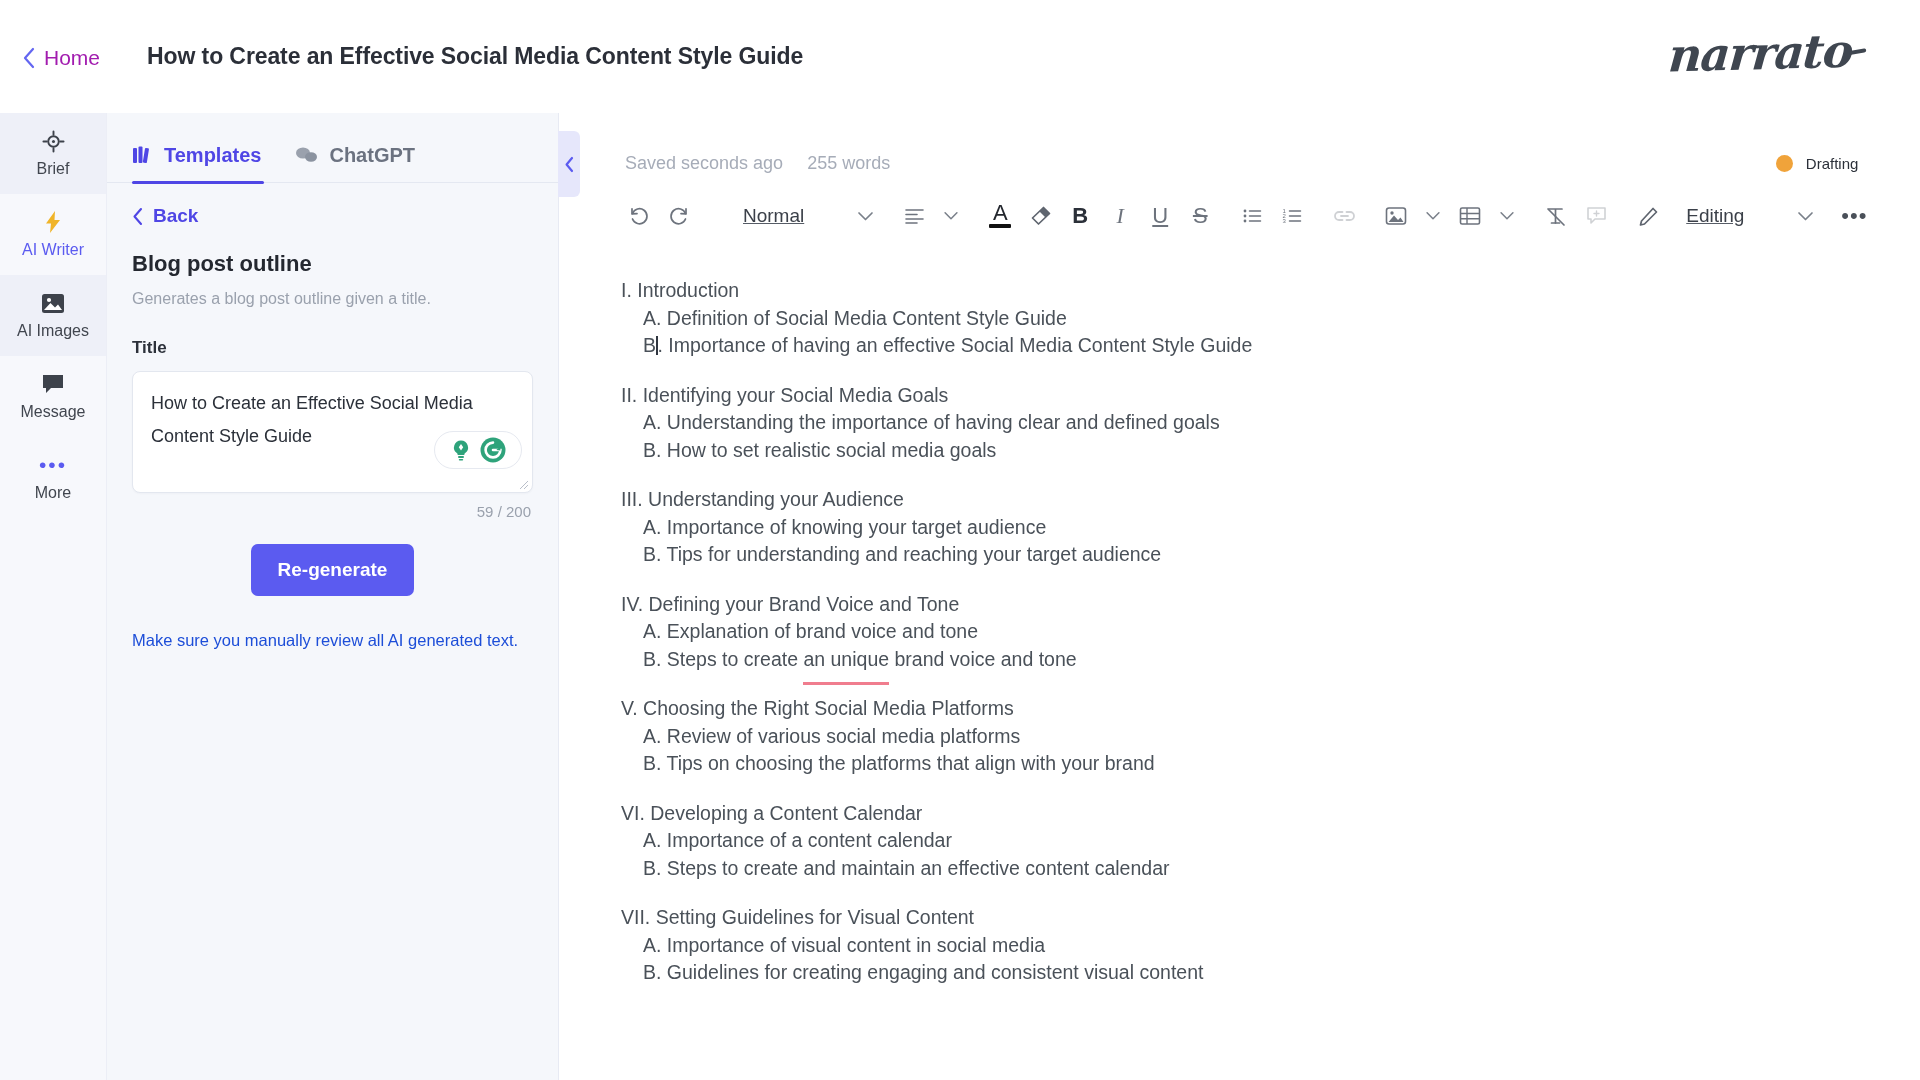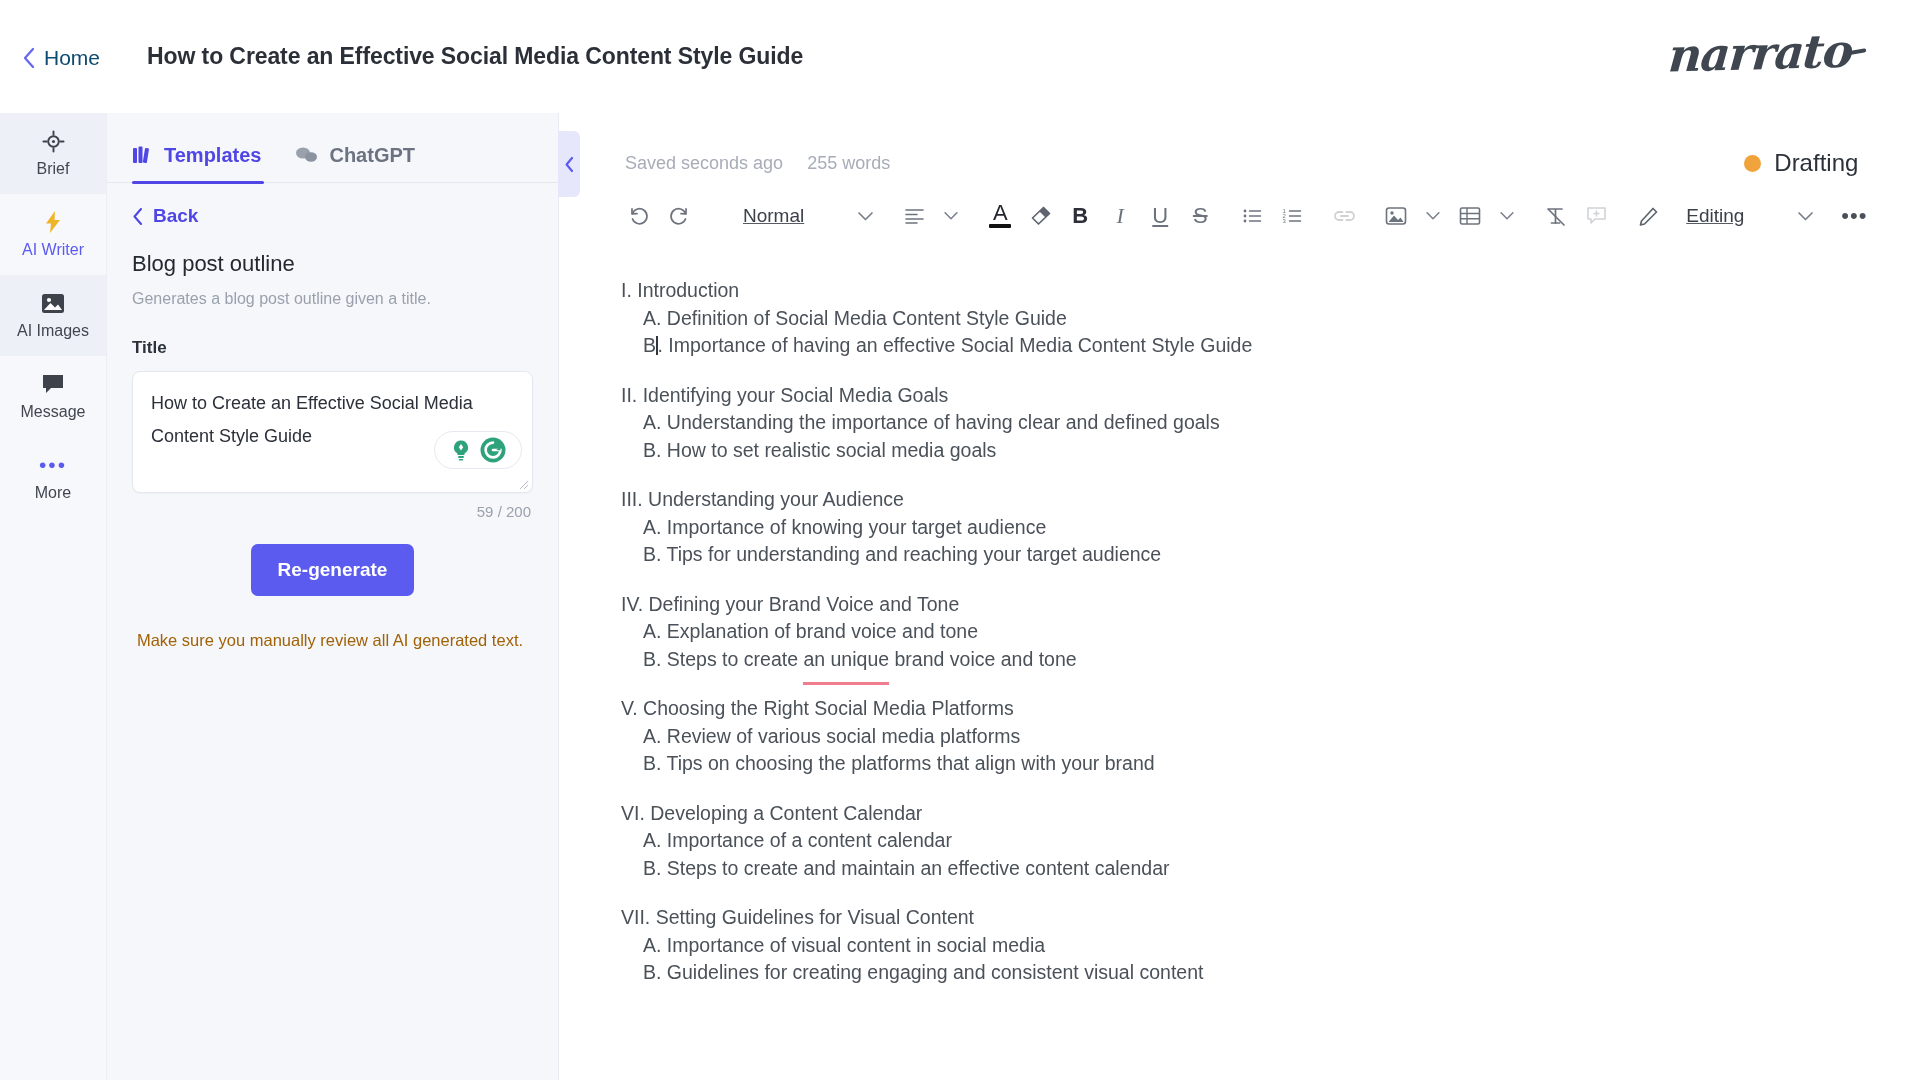--- a/index.html
+++ b/index.html
@@ -15,21 +15,21 @@
   .topbar {
     height: 113px;
     display: flex;
     align-items: center;
     background: #ffffff;
     padding: 0 0 0 22px;
     position: relative;
   }
   .home-link {
     display: flex; align-items: center; gap: 9px;
-    color: #0c4a6e;
+    color: #a21caf;
     font-size: 21px;
     cursor: pointer;
     padding-top: 2px;
   }
   .home-chev { display: block; }
   .doc-title {
     margin-left: 47px;
     font-size: 23px;
     font-weight: bold;
     color: #2b2f38;
@@ -122,21 +122,21 @@
   .tab-ico { display: flex; }
 
   .back-row {
     display: flex; align-items: center; gap: 10px;
     padding: 22px 0 0 25px;
     color: #4f46e5; font-size: 19px; font-weight: bold;
     cursor: pointer;
   }
   .tpl-title {
     padding: 24px 0 0 25px;
-    font-size: 22px; font-weight: normal; color: #242830;
+    font-size: 22px; font-weight: bold; color: #242830;
   }
   .tpl-desc {
     padding: 13px 25px 0 25px;
     font-size: 16px; color: #9aa1ad;
   }
   .field-label {
     padding: 30px 0 0 25px;
     font-size: 17px; font-weight: bold; color: #2c313a;
   }
   .ta-wrap {
@@ -176,21 +176,21 @@
     background: #5b5bf0;
     color: #fff;
     font-size: 19px; font-weight: bold;
     border: none;
     border-radius: 7px;
     padding: 15px 27px;
     cursor: pointer;
   }
   .disclaimer {
     padding: 30px 30px 0 25px;
-    font-size: 16.5px; color: #a16207; line-height: 29px; text-align: center;
+    font-size: 16.5px; color: #1d4ed8; line-height: 29px;
   }
   .collapse-tab {
     position: absolute;
     right: -22px; top: 18px;
     width: 22px; height: 66px;
     background: #e6e7fb;
     border-radius: 0 6px 6px 0;
     display: flex; align-items: center; justify-content: center;
     cursor: pointer;
     z-index: 5;
@@ -199,21 +199,21 @@
   
   .editor { flex: 1 1 auto; background: #ffffff; position: relative; }
   .editor-status {
     display: flex; align-items: center;
     padding: 28px 66px 0 66px;
     height: 72px;
   }
   .status-left { display: flex; gap: 24px; font-size: 18px; color: #a6acb8; }
   .status-right { margin-left: auto; display: flex; align-items: center; gap: 13px; }
   .dot-orange { width: 17px; height: 17px; border-radius: 50%; background: #f0a33a; }
-  .status-label { font-size: 24px; color: #2b3039; }
+  .status-label { font-size: 15px; color: #2b3039; }
 
   .toolbar {
     display: flex; align-items: center;
     gap: 0;
     padding: 10px 50px 10px 60px;
     height: 62px;
     color: #565c66;
   }
   .tb {
     display: flex; align-items: center; justify-content: center;

